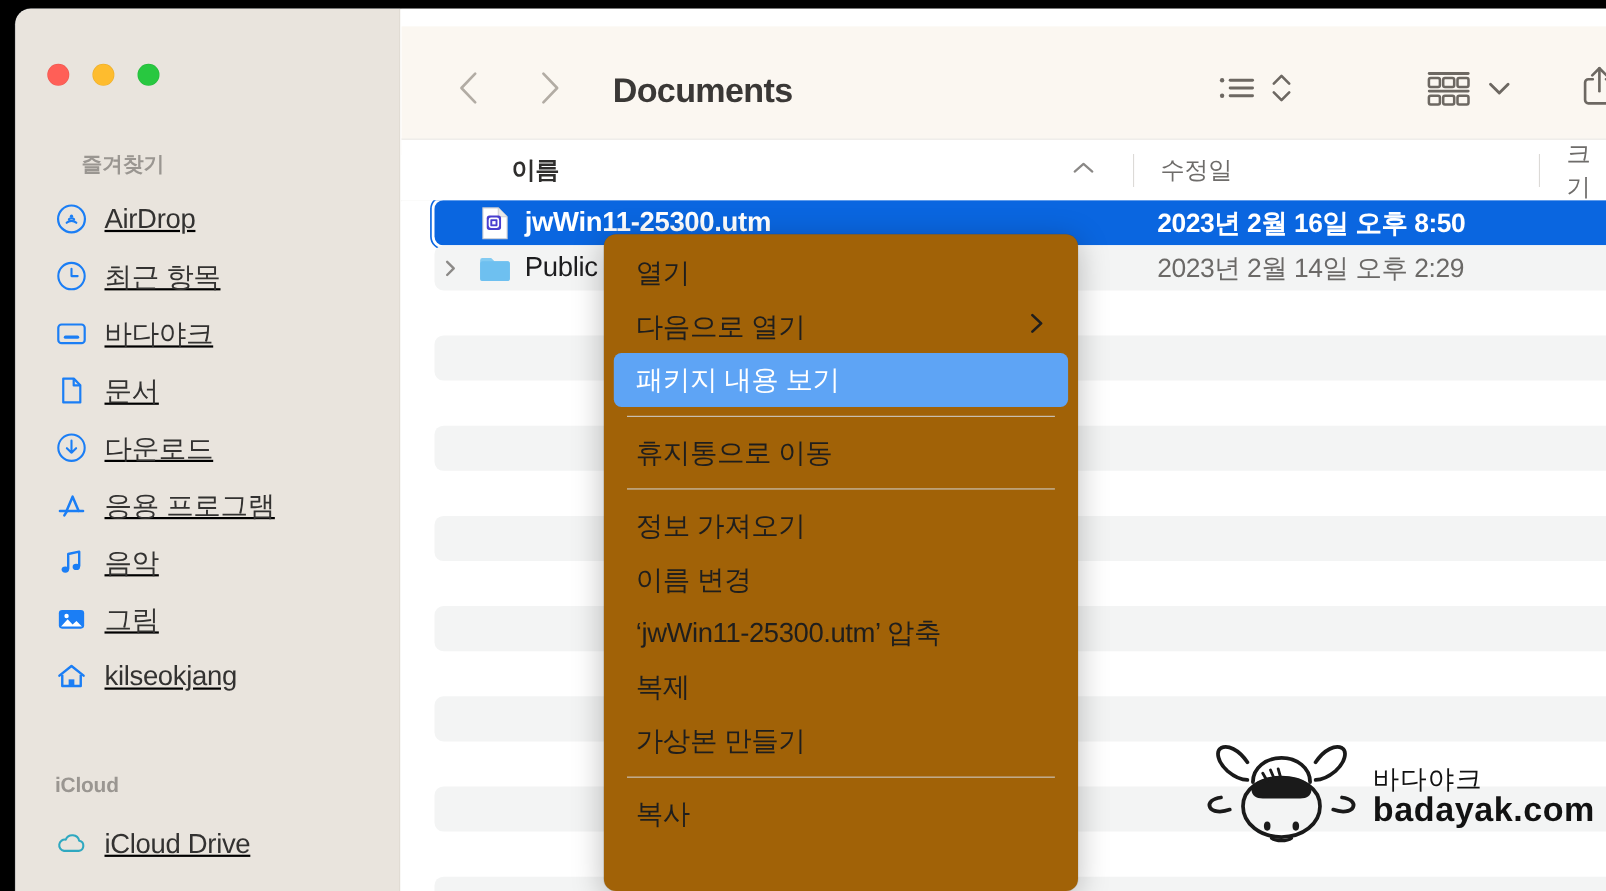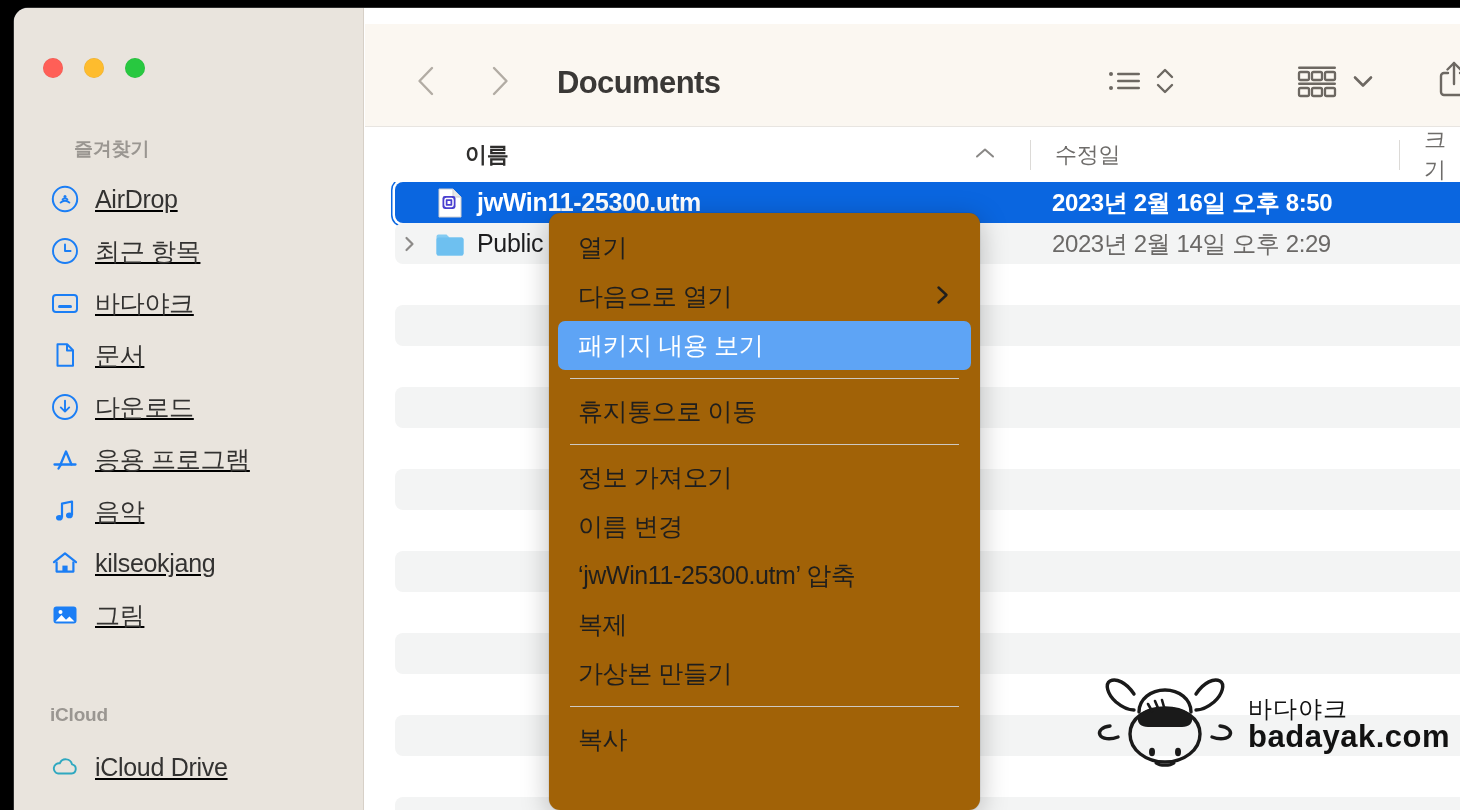--- a/index.html
+++ b/index.html
@@ -263,37 +263,37 @@
                 <ellipse cx="8.4" cy="20.8" rx="3.4" ry="2.8" fill="#1b7ef5"></ellipse>
                 <ellipse cx="18.4" cy="18.4" rx="3.4" ry="2.8" fill="#1b7ef5"></ellipse>
               </svg>
           </span>
           <span class="lbl">음악</span>
         </div>
 
         <div class="sb-item">
           <span class="ico">
             <svg width="28" height="28" viewBox="0 0 28 28">
+                <rect x="2.5" y="5.5" width="23" height="17" rx="3" fill="#1b7ef5"></rect>
+                <circle cx="9.5" cy="11" r="2" fill="#fff"></circle>
+                <path d="M4.5 20.5l6-6.5 4.5 4.8 3.5-3.3 5 5z" fill="#fff"></path>
+              </svg>
+          </span>
+          <span class="lbl">그림</span>
+        </div>
+
+        <div class="sb-item">
+          <span class="ico">
+            <svg width="28" height="28" viewBox="0 0 28 28">
                 <path d="M3 13.2L14 4.4l11 8.8" fill="none" stroke="#1b7ef5" stroke-width="2.2" stroke-linecap="round" stroke-linejoin="round"></path>
                 <path d="M5.6 12.4v10.2h16.8V12.4" fill="none" stroke="#1b7ef5" stroke-width="2.2" stroke-linejoin="round"></path>
                 <rect x="11.4" y="16.6" width="5.2" height="6" fill="#1b7ef5"></rect>
               </svg>
           </span>
           <span class="lbl">kilseokjang</span>
-        </div>
-
-        <div class="sb-item">
-          <span class="ico">
-            <svg width="28" height="28" viewBox="0 0 28 28">
-                <rect x="2.5" y="5.5" width="23" height="17" rx="3" fill="#1b7ef5"></rect>
-                <circle cx="9.5" cy="11" r="2" fill="#fff"></circle>
-                <path d="M4.5 20.5l6-6.5 4.5 4.8 3.5-3.3 5 5z" fill="#fff"></path>
-              </svg>
-          </span>
-          <span class="lbl">그림</span>
         </div>
       </div>
 
       <div class="sb-section" id="sb-icloud-title">iCloud</div>
 
       <div class="sb-list" id="icloud-list">
         <div class="sb-item">
           <span class="ico">
             <svg width="28" height="28" viewBox="0 0 28 28">
                 <path d="M7.2 20.5h13.4a4.6 4.6 0 0 0 .4-9.1 6.4 6.4 0 0 0-12.2-1.1A4.7 4.7 0 0 0 7.2 20.5z" fill="none" stroke="#2fa8c0" stroke-width="1.9" stroke-linejoin="round"></path>

